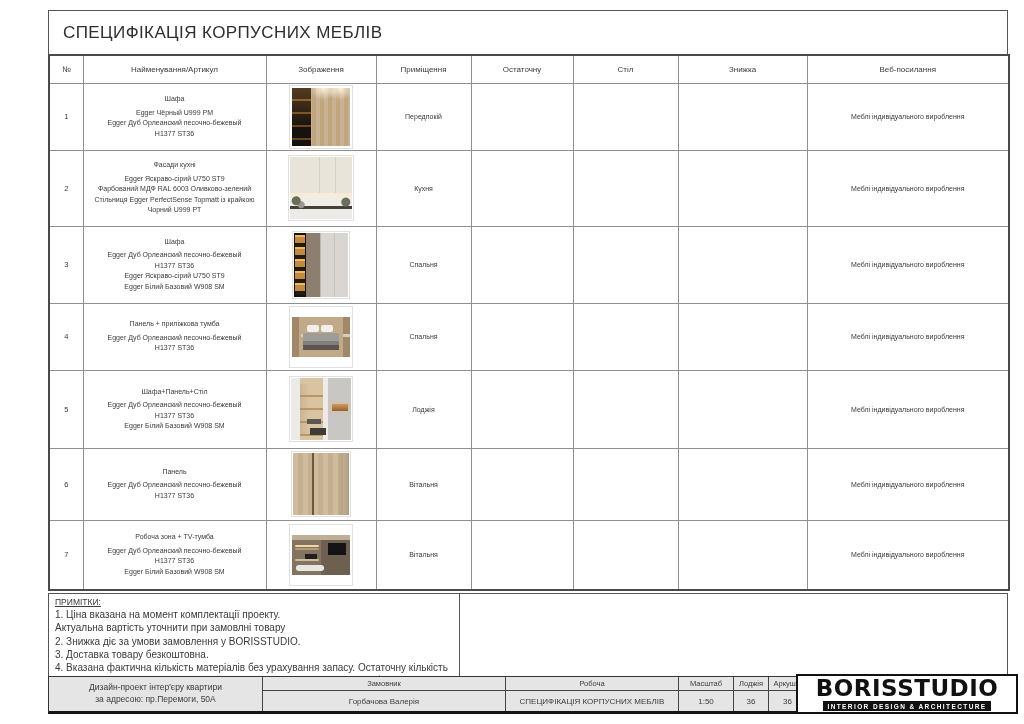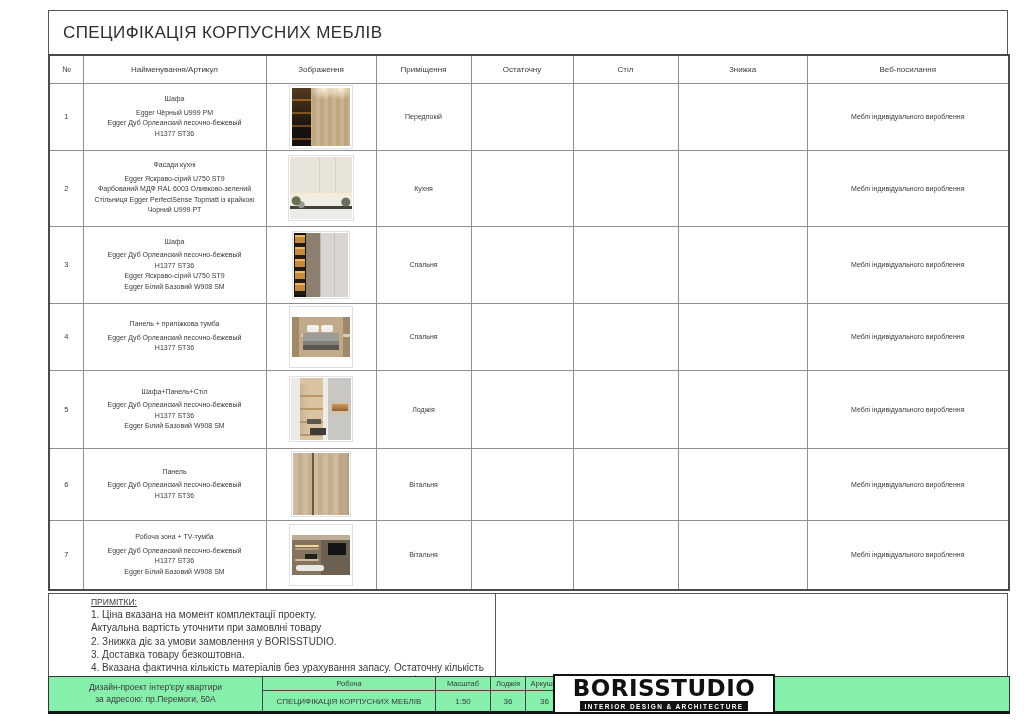--- a/index.html
+++ b/index.html
@@ -82,28 +82,28 @@
      background:linear-gradient(180deg,#bfae97 0 5px,rgba(0,0,0,0) 5px),
                 linear-gradient(90deg,#84745f 0 29px,#6e6051 29px 100%);}
   .art-7::before{left:36px;top:8px;width:18px;height:12px;background:#141414;
      box-shadow:-26px 8px 0 -3px #1f1f1f;}
   .art-7::after{left:3px;top:10px;width:24px;height:2px;background:#f2d6a2;border-radius:2px;
      box-shadow:0 3px 0 0 rgba(242,214,162,.4),0 14px 0 0 #cdbc9e,3px 22px 0 2px #e9e7e3;}
 
   
   .notes{position:absolute;left:48px;top:593px;width:960px;height:84px;
          border:1.5px solid #555;display:flex;}
-  .notes-left{width:411px;padding:3px 6px;border-right:1px solid #555;margin-left:36px;}
+  .notes-left{width:411px;padding:3px 6px;border-right:1px solid #555;}
   .notes-right{flex:1;}
   .notes-heading{font-size:8.5px;text-decoration:underline;margin-bottom:1px;}
   .notes-body{font-size:10px;line-height:1.33;white-space:pre-line;}
 
   
   .footer{position:absolute;left:48px;top:676px;width:962px;height:38px;display:flex;
-          border:1.5px solid #333;border-bottom:3px solid #141414;background:#86efac;}
+          border:1.5px solid #333;border-bottom:3px solid #141414;background:#e5e5e5;}
   .f-col{border-right:1px solid #444;display:flex;flex-direction:column;}
   .f-col:last-child{border-right:none;}
   .f-label{height:14px;border-bottom:1px solid #444;display:flex;align-items:center;
            justify-content:center;font-size:7.5px;}
   .f-value{flex:1;display:flex;align-items:center;justify-content:center;font-size:8px;}
   .f-project{width:214px;display:flex;flex-direction:column;align-items:center;
              justify-content:center;font-size:8.5px;line-height:1.4;text-align:center;}
   .fw-customer{width:243px}.fw-stage{width:173px}.fw-scale{width:55px}
   .fw-sheet{width:35px}.fw-sheets{width:38px}
   .f-logo{width:200px;display:flex;align-items:center;justify-content:center;border-right:none;}
@@ -294,20 +294,24 @@
 визначити при замовлені з урахуванням рекомендацій, щодо запасу фірми виробника.</div>
     </div>
     <div class="notes-right"></div>
   </div>
 
   <div class="footer">
     <div class="f-col f-project">
       <div>Дизайн-проект інтер'єру квартири</div>
       <div>за адресою: пр.Перемоги, 50А</div>
     </div>
+    <div class="f-col fw-customer">
+      <div class="f-label">Замовник</div>
+      <div class="f-value">Горбачова Валерія</div>
+    </div>
     <div class="f-col fw-stage">
       <div class="f-label">Робоча</div>
       <div class="f-value">СПЕЦИФІКАЦІЯ КОРПУСНИХ МЕБЛІВ</div>
     </div>
     <div class="f-col fw-scale">
       <div class="f-label">Масштаб</div>
       <div class="f-value">1:50</div>
     </div>
     <div class="f-col fw-sheet">
       <div class="f-label">Лоджія</div>

